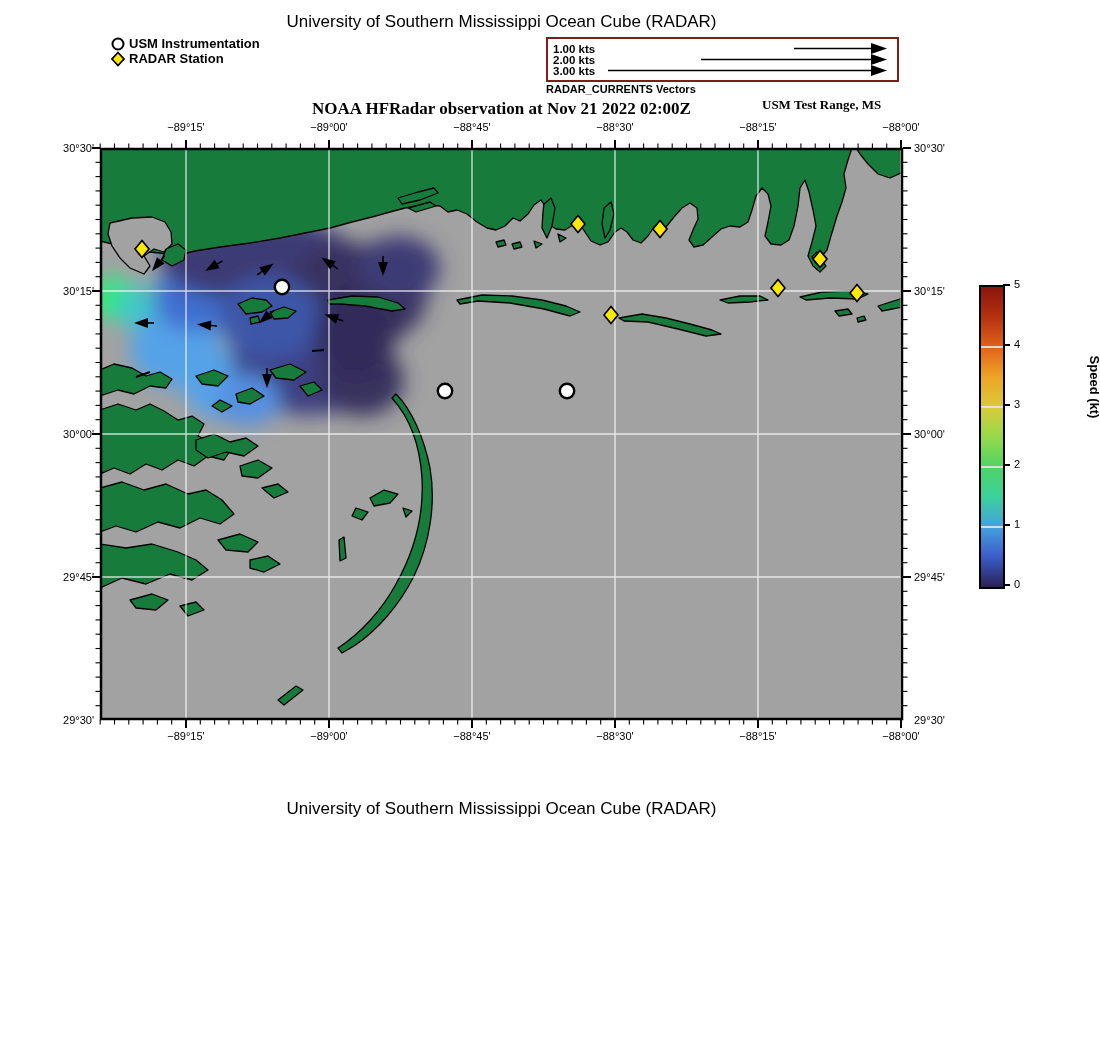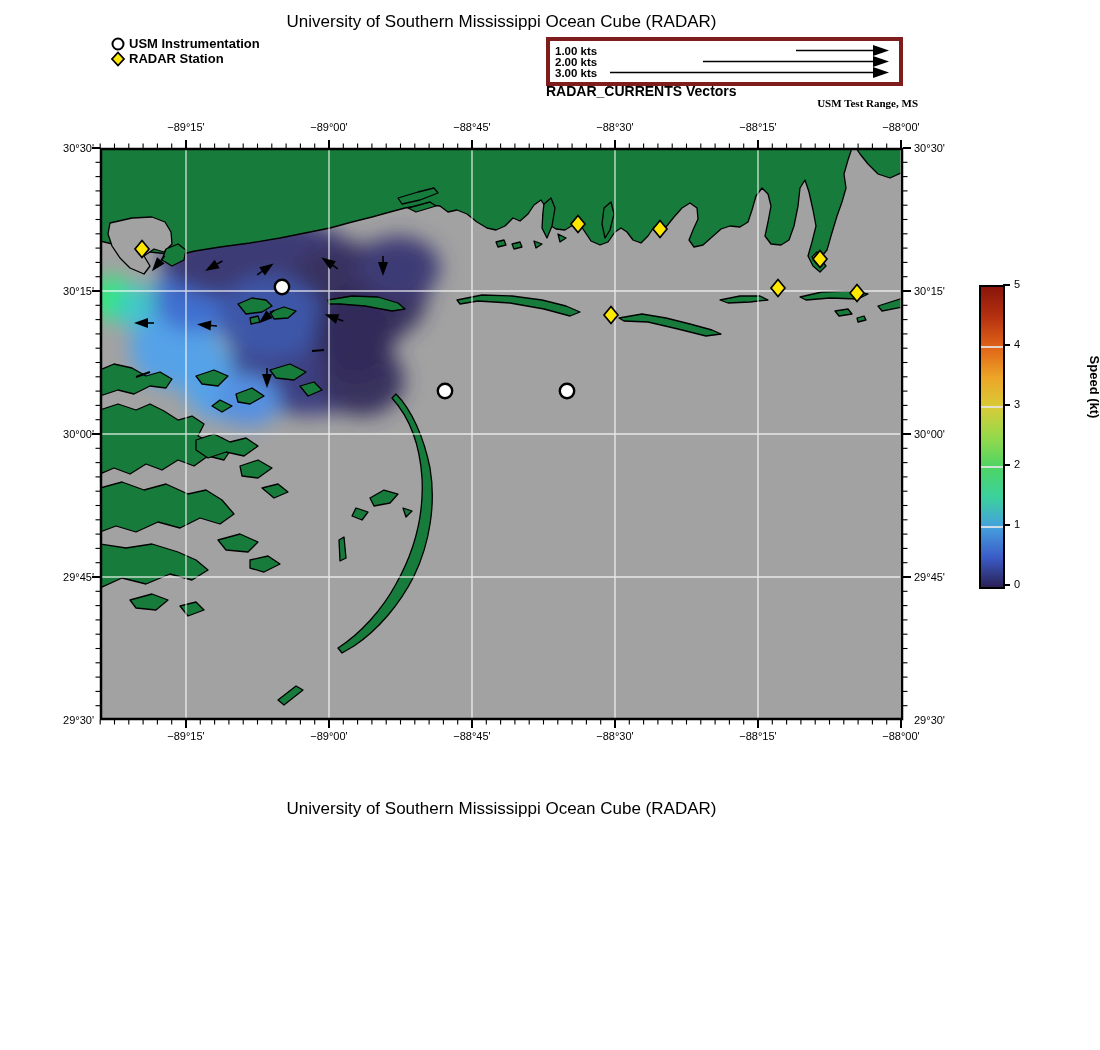--- a/index.html
+++ b/index.html
@@ -4,23 +4,23 @@
 <style>
   html,body{margin:0;padding:0;background:#fff;}
   #figure{position:relative;width:1100px;height:1050px;background:#fff;overflow:hidden;
           font-family:"Liberation Sans","DejaVu Sans",sans-serif;color:#000;}
   .abs{position:absolute;}
   .title{left:100px;width:803px;text-align:center;font-weight:normal;font-size:17px;}
   .serif{font-family:"Liberation Serif","DejaVu Serif",serif;}
   #legend{left:110px;top:36px;text-align:right;}
   .legend-row{display:flex;align-items:center;height:15px;font-size:13px;font-weight:bold;}
   .legend-row svg{margin-right:3px;}
-  #vector-box{left:546px;top:37px;width:349px;height:41px;border:4px solid #7f1d1d;background:#fff;}
-  #vector-caption{left:546px;top:83px;font-size:14px;font-weight:bold;}
-  #range-label{left:762px;top:97px;width:156px;text-align:right;font-size:11px;font-weight:bold;}
+  #vector-box{left:546px;top:37px;width:349px;height:41px;border:2px solid #7f1d1d;background:#fff;}
+  #vector-caption{left:546px;top:83px;font-size:11px;font-weight:bold;}
+  #range-label{left:762px;top:97px;width:156px;text-align:left;font-size:13px;font-weight:bold;}
   #subtitle{left:100px;top:99px;width:803px;text-align:center;font-size:17px;font-weight:bold;}
   #map-wrap{left:100px;top:148px;width:803px;height:572px;}
   .axis-label{position:absolute;font-size:11px;white-space:nowrap;}
   #colorbar{left:979px;top:285px;width:22px;height:300px;border:2px solid #000;}
   .cbar-line{position:absolute;left:0;width:22px;height:2px;background:#e8e8e8;opacity:.85;}
   .cbar-tick{position:absolute;width:7px;height:2px;background:#000;}
   #cbar-label{left:1030px;top:375px;width:120px;height:24px;transform:rotate(90deg);
               transform-origin:60px 12px;font-size:13px;font-weight:bold;text-align:center;}
   #title-bottom{top:799px;}
   #title-top{top:12px;}
@@ -55,20 +55,21 @@
         <text x="5" y="24.5" font-size="11.5" font-weight="bold" font-family="&quot;Liberation Sans&quot;,sans-serif">2.00 kts</text>
         <line x1="153" y1="20.5" x2="326" y2="20.5" stroke="#000" stroke-width="1.4"></line>
         <polygon points="339,20.5 323,15 323,26" fill="#000"></polygon>
         <text x="5" y="35.5" font-size="11.5" font-weight="bold" font-family="&quot;Liberation Sans&quot;,sans-serif">3.00 kts</text>
         <line x1="60" y1="31.5" x2="326" y2="31.5" stroke="#000" stroke-width="1.4"></line>
         <polygon points="339,31.5 323,26 323,37" fill="#000"></polygon>
       </svg>
   </div>
   <div class="abs" id="vector-caption">RADAR_CURRENTS Vectors</div>
 
+  <div class="abs serif" id="subtitle">NOAA HFRadar observation at Nov 21 2022 02:00Z</div>
   <div class="abs serif" id="range-label">USM Test Range, MS</div>
 
   <div class="abs" id="map-wrap">
     <svg id="mapsvg" width="803" height="572" viewBox="0 0 803 572" style="overflow:visible">
       <defs>
         <filter id="blurF" x="-40%" y="-40%" width="180%" height="180%">
           <feGaussianBlur stdDeviation="10"></feGaussianBlur>
         </filter>
         <clipPath id="mapclip">
             <rect x="1" y="1" width="801" height="570"></rect>

